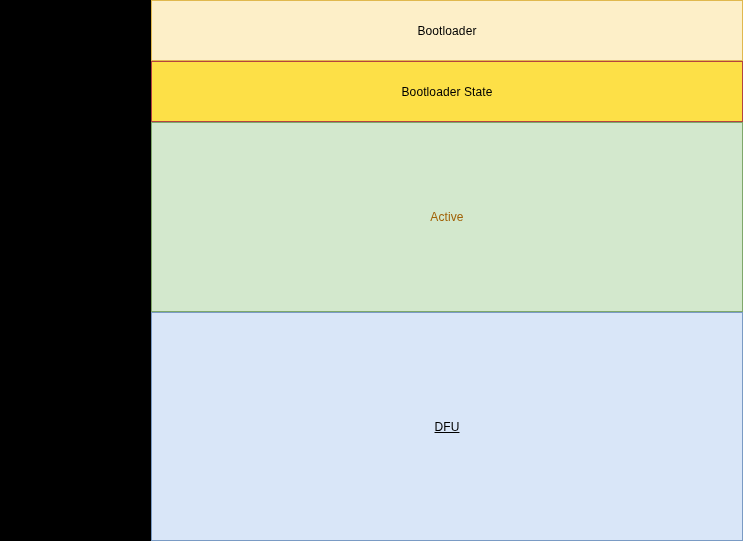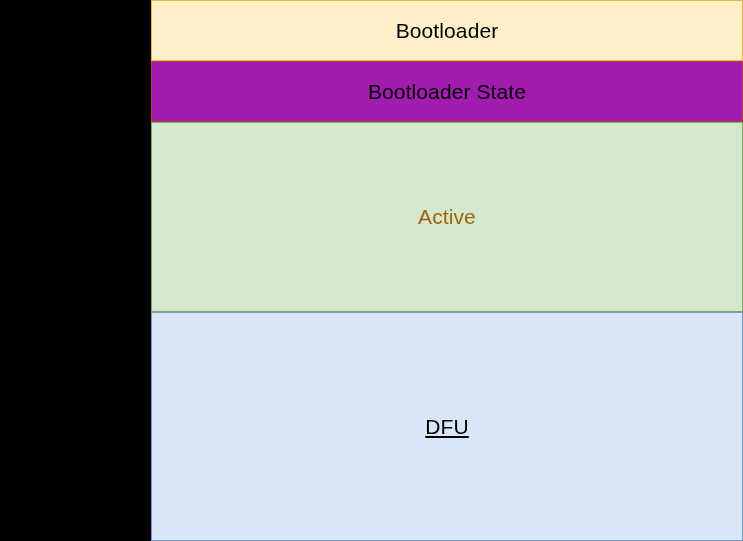--- a/index.html
+++ b/index.html
@@ -50,21 +50,21 @@
     display: flex;
     align-items: center;
     justify-content: center;
     border-style: solid;
     border-width: 1px;
     overflow: hidden;
   }
 
   .region-label {
     font-family: "Liberation Sans", sans-serif;
-    font-size: 21px;
+    font-size: 12px;
     line-height: 18px;
     color: #000000;
     letter-spacing: 0.1px;
     white-space: nowrap;
     text-align: center;
     -webkit-font-smoothing: antialiased;
   }
 
   
   .region.r0 { height: 61px;  }
@@ -78,21 +78,21 @@
 <div id="stage" style="width: 743px; height: 541px; background: rgb(0, 0, 0);">
 
   <div class="gutter" style="width: 151px; height: 541px; background: rgb(0, 0, 0);"></div>
 
   <div class="regions" style="left: 151px; width: 592px; height: 541px;">
 
     <div class="region r0" style="height: 61px; background: rgb(253, 239, 200); border-color: rgb(224, 184, 78);">
       <span class="region-label" style="color: rgb(0, 0, 0);">Bootloader</span>
     </div>
 
-    <div class="region r1" style="height: 61px; background: #a21caf; border-color: rgb(181, 67, 63);">
+    <div class="region r1" style="height: 61px; background: #fde047; border-color: rgb(181, 67, 63);">
       <span class="region-label" style="color: rgb(0, 0, 0);">Bootloader State</span>
     </div>
 
     <div class="region r2" style="height: 190px; background: rgb(211, 232, 205); border-color: rgb(127, 168, 107);">
       <span class="region-label" style="color: #a16207;">Active</span>
     </div>
 
     <div class="region r3" style="height: 229px; background: rgb(217, 230, 248); border-color: rgb(122, 155, 196);">
       <span class="region-label" style="color: rgb(0, 0, 0); text-decoration: underline;">DFU</span>
     </div>

